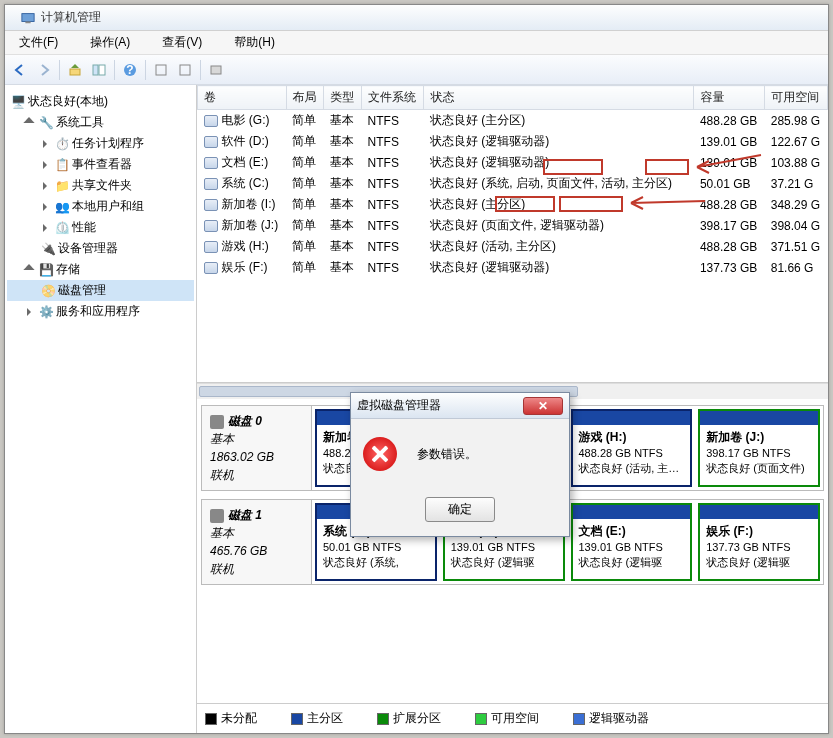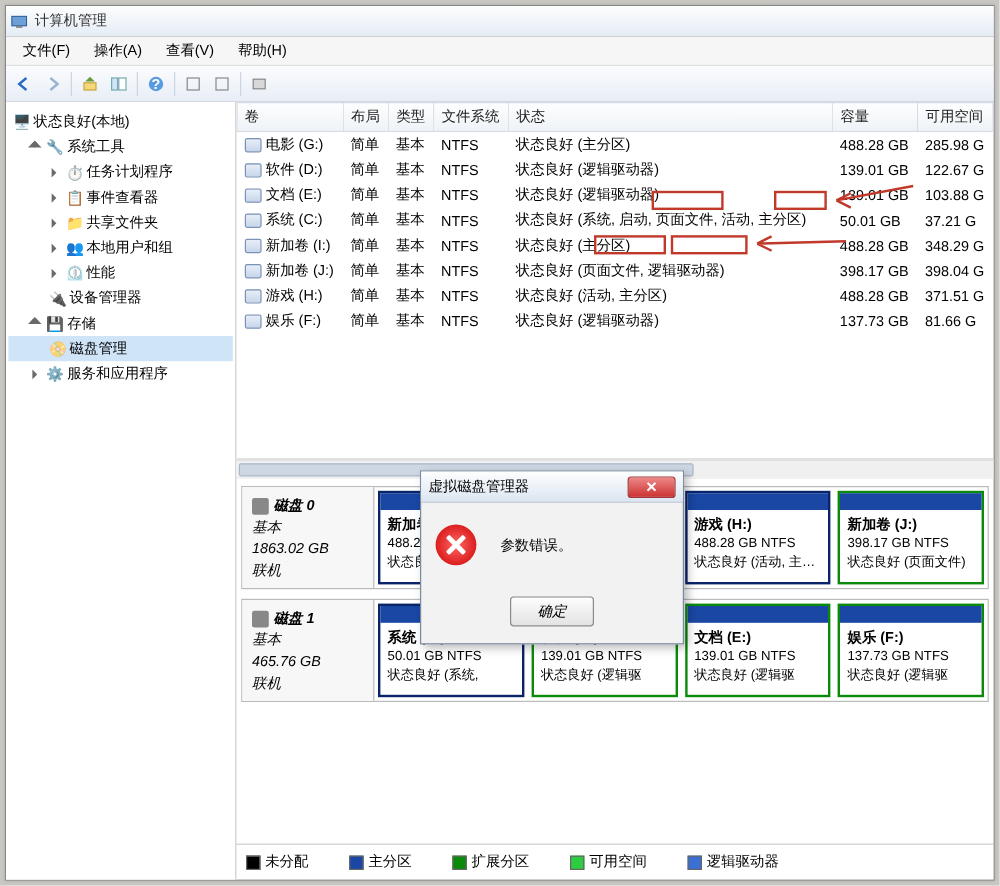--- a/index.html
+++ b/index.html
@@ -1,20 +1,20 @@
 <!DOCTYPE html>
 <html><head>
 <meta charset="utf-8">
 <style>
 * { margin:0; padding:0; box-sizing:border-box; font-family:"Microsoft YaHei",SimSun,sans-serif; font-size:12px; }
 body { background:#c9c7c2; width:833px; height:738px; overflow:hidden; }
 .window { position:absolute; left:4px; top:4px; width:825px; height:730px; background:#fff; border:1px solid #888; box-shadow:0 0 3px rgba(0,0,0,.2); }
-.titlebar { height:26px; background:linear-gradient(#fdfefe,#e4ecf5); border-bottom:1px solid #d0d0d0; display:flex; align-items:center; padding:0 4px; gap:6px; }
+.titlebar { height:26px; background:linear-gradient(#fdfefe,#e4ecf5); border-bottom:1px solid #d0d0d0; display:flex; align-items:center; padding:0 16px; gap:6px; }
 .titlebar .title { font-size:12px; color:#333; }
-.menubar { height:24px; background:#f6f6f6; border-bottom:1px solid #e0e0e0; display:flex; align-items:center; padding:0 6px; gap:4px; }
+.menubar { height:24px; background:#f6f6f6; border-bottom:1px solid #e0e0e0; display:flex; align-items:center; padding:0 6px; gap:16px; }
 .menubar span { padding:3px 8px; cursor:default; }
 .toolbar { height:30px; background:linear-gradient(#fbfcfe,#e8eef7); border-bottom:1px solid #d5dbe4; display:flex; align-items:center; padding:0 4px; gap:2px; }
 .toolbar .btn { width:22px; height:22px; display:flex; align-items:center; justify-content:center; border:1px solid transparent; border-radius:2px; }
 .toolbar .sep { width:1px; height:20px; background:#ccd5e2; margin:0 2px; }
 .body { display:flex; height:calc(100% - 80px); }
 .tree { width:192px; border-right:1px solid #ccc; padding:6px 2px; overflow:auto; background:#fff; }
 .tree-item { display:flex; align-items:center; gap:3px; padding:2px 0 2px 4px; white-space:nowrap; cursor:default; }
 .tree-item.sel { background:#cfe4f7; }
 .tree .indent1 { padding-left:18px; } .tree .indent2 { padding-left:34px; }
 .toggle { display:inline-block; width:9px; height:9px; margin-right:2px; position:relative; }
@@ -46,21 +46,21 @@
 .arrow-anno { position:absolute; pointer-events:none; }
 
 .dialog { position:absolute; left:350px; top:392px; width:220px; background:#f2f2f2; border:1px solid #7a8aa0; box-shadow:3px 3px 8px rgba(0,0,0,.3); }
 .dialog .dtitle { height:26px; background:linear-gradient(#fdfefe,#dbe5f1); display:flex; align-items:center; justify-content:space-between; padding:0 6px; border-bottom:1px solid #c0c9d6; }
 .dialog .dtitle .close { width:40px; height:18px; background:linear-gradient(#e88,#c33); border:1px solid #9a2; border-color:#a53535; border-radius:3px; display:flex; align-items:center; justify-content:center; color:#fff; font-weight:bold; }
 .dialog .dbody { padding:18px 12px; display:flex; align-items:center; gap:20px; }
 .dialog .erricon { width:34px; height:34px; border-radius:50%; background:radial-gradient(#f66,#c00); position:relative; }
 .dialog .erricon::before,.dialog .erricon::after { content:""; position:absolute; left:7px; top:15px; width:20px; height:4px; background:#fff; border-radius:1px; }
 .dialog .erricon::before { transform:rotate(45deg); } .dialog .erricon::after { transform:rotate(-45deg); }
 .dialog .dbtns { padding:8px 12px 14px; display:flex; justify-content:center; }
-.dialog button { padding:3px 22px; background:linear-gradient(#fdfdfd,#e3e3e3); border:1px solid #8a8a8a; border-radius:3px;font-style:italic; }
+.dialog button { padding:3px 22px; background:linear-gradient(#fdfdfd,#e3e3e3); border:1px solid #8a8a8a; border-radius:3px; }
 .icon { display:inline-block; width:14px; height:14px; vertical-align:middle; }
 </style>
 </head>
 <body>
 
 <div class="window">
   <div class="titlebar">
     <span class="icon"><svg viewBox="0 0 16 16">
           <rect x="1" y="3" width="14" height="9" fill="#6ea0d8" stroke="#2a5a9a"></rect>
           <rect x="5" y="12" width="6" height="2" fill="#888"></rect>

